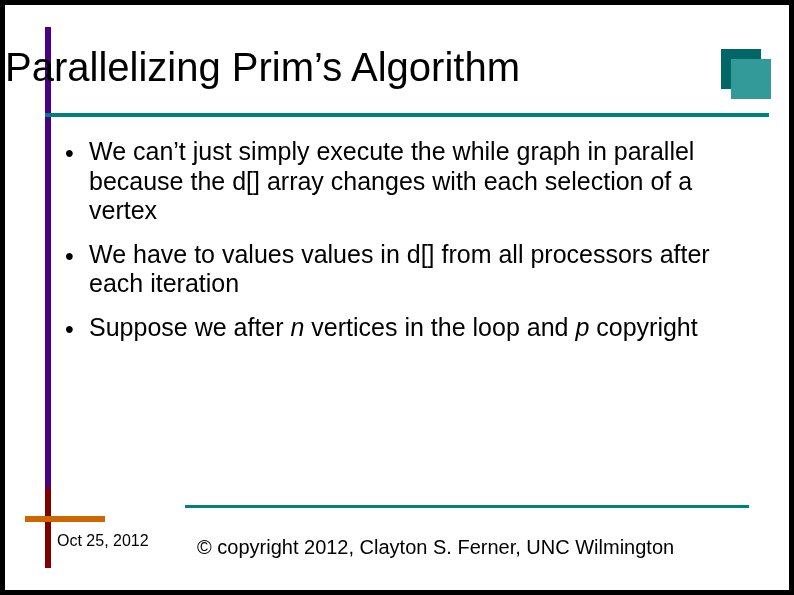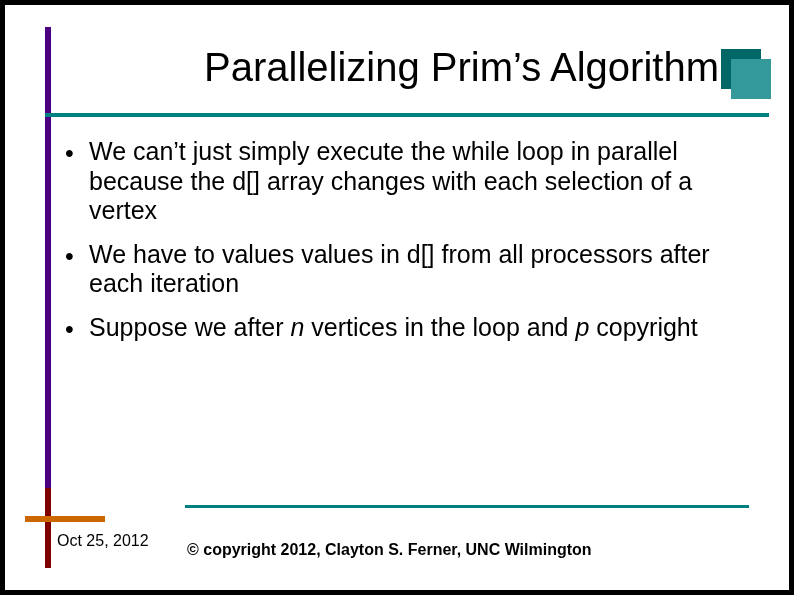--- a/index.html
+++ b/index.html
@@ -26,24 +26,23 @@
     background: #006666;
   }
   .decor-square .sq-b {
     position: absolute; top: 10px; left: 10px;
     width: 40px; height: 40px;
     background: #339999;
   }
   .title {
     position: absolute;
     top: 40px; left: 0; right: 70px;
-    text-align: right;
+    text-align: left;
     font-size: 40px;
     font-weight: 400;
-    margin-left: 6px;
   }
   .title-underline {
     position: absolute;
     top: 108px; left: 40px; right: 20px;
     height: 4px;
     background: #008080;
   }
   .left-bar {
     position: absolute;
     top: 22px; left: 40px;
@@ -74,24 +73,23 @@
     height: 3px; background: #008080;
   }
   .date {
     position: absolute;
     left: 52px; bottom: 40px;
     font-size: 16px;
     margin-top: 40px;
   }
   .copy {
     position: absolute;
-    left: 182px; right: 40px; bottom: 30px;
-    font-size: 16px;
+    left: 192px; right: 40px; bottom: 30px;
+    font-size: 20px;
     line-height: 1.25;
-    font-weight: bold;
   }
   .footer-cross-h {
     position: absolute;
     left: 20px; bottom: 68px;
     width: 80px; height: 6px;
     background: #cc6600;
   }
   .footer-cross-v {
     position: absolute;
     left: 40px; bottom: 22px;
@@ -110,21 +108,21 @@
   </div>
 
   <div class="left-bar"></div>
 
   <h1 class="title">Parallelizing Prim’s Algorithm</h1>
   <div class="title-underline"></div>
 
   <div class="content">
     <div class="bullet">
       <div class="dot">•</div>
-      <div class="txt">We can’t just simply execute the while loop in parallel because the d[] array changes with each selection of a vertex</div>
+      <div class="txt">We can’t just simply execute the while graph in parallel because the d[] array changes with each selection of a vertex</div>
     </div>
     <div class="bullet">
       <div class="dot">•</div>
       <div class="txt">We have to values values in d[] from all processors after each iteration</div>
     </div>
     <div class="bullet">
       <div class="dot">•</div>
       <div class="txt">
         <span>Suppose we after </span><i>n</i><span> vertices in the loop and </span><i>p</i><span> copyright</span>
       </div>

